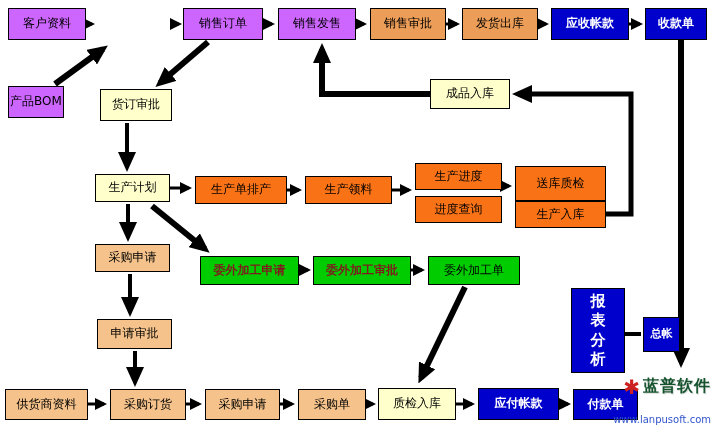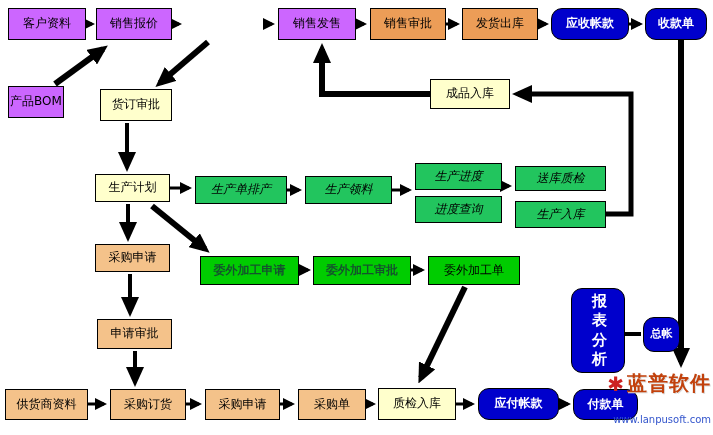--- a/index.html
+++ b/index.html
@@ -4,37 +4,37 @@
 <style>
   html,body{margin:0;padding:0;background:#fff;}
   #canvas{
     position:relative;width:713px;height:435px;background:#ffffff;overflow:hidden;
     font-family:"DejaVu Sans","Liberation Sans",sans-serif;
   }
   #wires{position:absolute;left:0;top:0;width:713px;height:435px;}
   .node{
     position:absolute;box-sizing:border-box;border:1px solid #000;
     display:flex;align-items:center;justify-content:center;
-    font-size:12px;color:#000;text-align:right;line-height:1.1;
+    font-size:12px;color:#000;text-align:center;line-height:1.1;
     white-space:nowrap;z-index:2;
   }
   .purple{background:#cc66ff;}
   .tan{background:#ec9d57;}
   .peach{background:#f4c28a;}
   .yellow{background:#ffffcc;}
-  .green{background:#00cc00;color:#14532d;font-weight:bold;}
+  .green{background:#00cc00;color:#7f1d1d;font-weight:bold;}
   .green-blacktext{background:#00cc00;color:#000000;}
-  .blue{background:#0000cc;color:#ffffff;font-weight:bold;border-radius:11px;}
-  .white{background:#22c55e;font-style:italic;}
+  .blue{background:#0000cc;color:#ffffff;font-weight:bold;}
+  .white{background:#f97316;}
   .vtext{white-space:normal;margin-left:28px;}
   .vtext span{display:block;width:18px;word-break:break-all;font-size:15px;line-height:1.3;}
   #watermark{position:absolute;right:2px;bottom:10px;z-index:3;text-align:right;}
   #wm-row{display:flex;align-items:center;justify-content:flex-end;gap:3px;}
   #wm-logo{color:#cc2222;font-size:20px;font-weight:bold;line-height:1;}
-  #wm-brand{color:#c2410c;font-size:20px;font-weight:bold;letter-spacing:1px;text-shadow:1px 1px 0 #ddd;}
+  #wm-brand{color:#14532d;font-size:16px;font-weight:bold;letter-spacing:1px;text-shadow:1px 1px 0 #ddd;}
   #wm-url{color:#3355cc;font-size:10px;margin-top:17px;}
 </style>
 </head>
 <body>
 
 <div id="canvas">
 
   <svg id="wires" viewBox="0 0 713 435" xmlns="http://www.w3.org/2000/svg">
     <defs>
       <marker id="ah" markerUnits="userSpaceOnUse" markerWidth="12" markerHeight="12" refX="9" refY="6" orient="auto">
@@ -80,37 +80,37 @@
     <line x1="280" y1="404" x2="292" y2="404" stroke="#000" stroke-width="3" marker-end="url(#ah)"></line>
     <line x1="366" y1="404" x2="373" y2="404" stroke="#000" stroke-width="3" marker-end="url(#ah)"></line>
     <line x1="456" y1="404" x2="472" y2="404" stroke="#000" stroke-width="3" marker-end="url(#ah)"></line>
     <line x1="559" y1="404" x2="568" y2="404" stroke="#000" stroke-width="3" marker-end="url(#ah)"></line>
 
     <line x1="681" y1="40" x2="681" y2="362" stroke="#000" stroke-width="6" marker-end="url(#ahb)"></line>
     <line x1="641" y1="334" x2="605" y2="334" stroke="#000" stroke-width="4" marker-end="url(#ahb)"></line>
   </svg>
 
   <div class="node purple" style="left:8px;top:8px;width:78px;height:32px">客户资料</div>
-  <div class="node purple" style="left:96px;top:8px;width:76px;height:32px">销售报价</div>
+  <div class="node purple" style="left:183px;top:8px;width:80px;height:32px">销售订单</div>
   <div class="node purple" style="left:278px;top:8px;width:78px;height:32px">销售发售</div>
   <div class="node tan" style="left:370px;top:8px;width:76px;height:32px">销售审批</div>
   <div class="node tan" style="left:462px;top:8px;width:76px;height:32px">发货出库</div>
   <div class="node blue" style="left:551px;top:8px;width:78px;height:32px">应收帐款</div>
   <div class="node blue" style="left:645px;top:8px;width:62px;height:32px">收款单</div>
 
   <div class="node purple" style="left:8px;top:86px;width:56px;height:32px">产品BOM</div>
   <div class="node yellow" style="left:100px;top:89px;width:72px;height:32px">货订审批</div>
   <div class="node yellow" style="left:430px;top:79px;width:80px;height:30px">成品入库</div>
 
   <div class="node yellow" style="left:95px;top:174px;width:75px;height:28px">生产计划</div>
   <div class="node white" style="left:195px;top:176px;width:92px;height:28px">生产单排产</div>
   <div class="node white" style="left:305px;top:176px;width:87px;height:28px">生产领料</div>
   <div class="node white" style="left:415px;top:163px;width:87px;height:27px">生产进度</div>
   <div class="node white" style="left:415px;top:196px;width:87px;height:27px">进度查询</div>
-  <div class="node white" style="left:515px;top:166px;width:91px;height:25px">送库质检</div>
+  <div class="node white" style="left:515px;top:166px;width:91px;height:35px">送库质检</div>
   <div class="node white" style="left:515px;top:201px;width:91px;height:27px">生产入库</div>
 
   <div class="node peach" style="left:95px;top:244px;width:75px;height:28px">采购申请</div>
   <div class="node green" style="left:200px;top:256px;width:99px;height:29px">委外加工申请</div>
   <div class="node green" style="left:313px;top:256px;width:98px;height:29px">委外加工审批</div>
   <div class="node green-blacktext" style="left:428px;top:256px;width:92px;height:29px">委外加工单</div>
 
   <div class="node peach" style="left:97px;top:319px;width:75px;height:30px">申请审批</div>
   <div class="node blue vtext" style="left:543px;top:288px;width:54px;height:85px">
     <span>报表分析</span>

